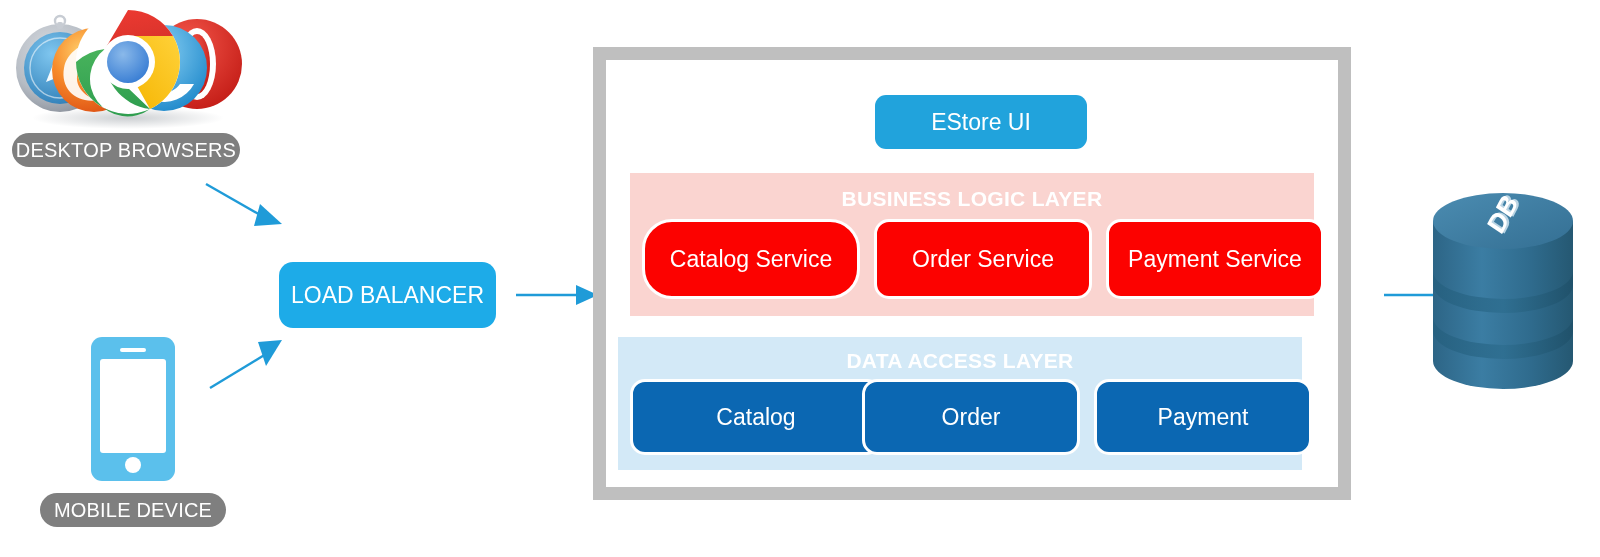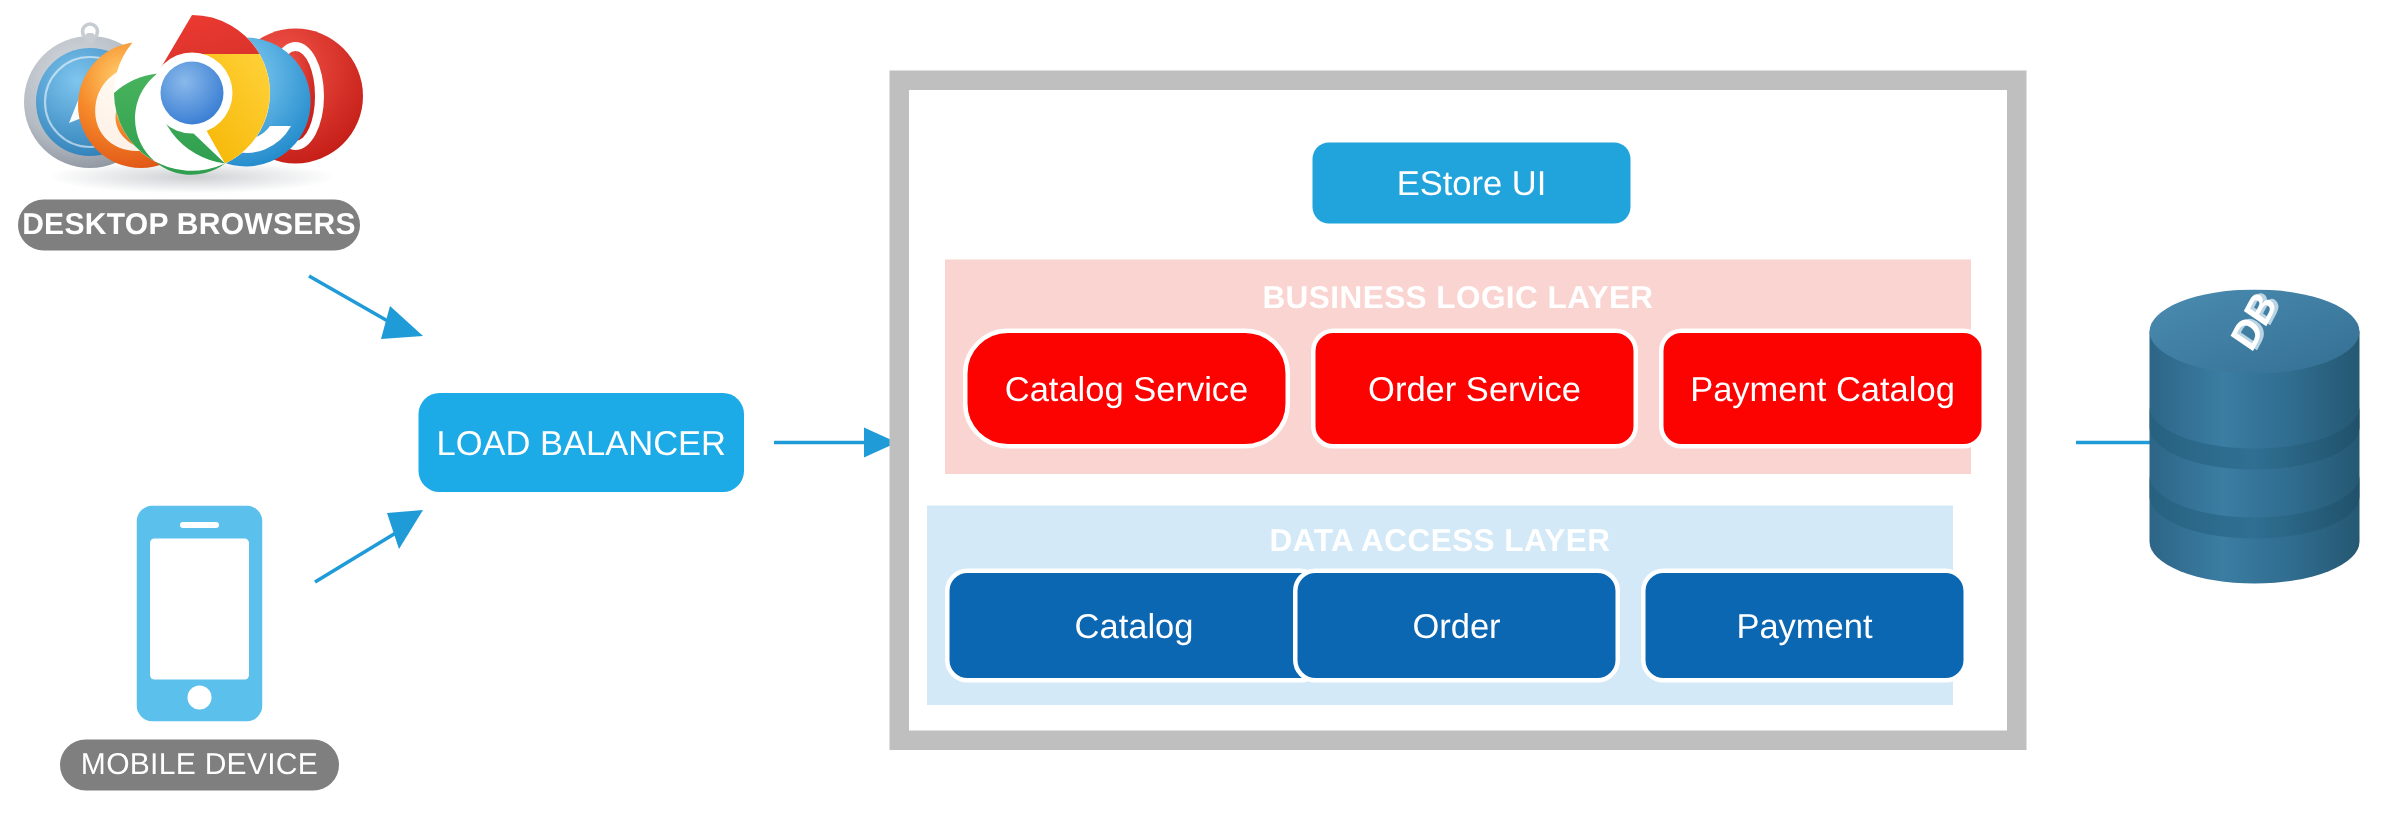--- a/index.html
+++ b/index.html
@@ -196,21 +196,21 @@
         <path d="M116 4 A52 52 0 0 1 161 30 L116 30 A26 26 0 0 0 93 43 Z" fill="url(#gChrRed)"></path>
         <path d="M161 30 A52 52 0 0 1 138 103 L116 64 A26 26 0 0 0 116 30 Z" fill="url(#gChrYel)"></path>
         <path d="M138 103 A52 52 0 0 1 93 43 L116 82 A26 26 0 0 0 116 82 Z" fill="url(#gChrGrn)"></path>
         <path d="M93 43 A26 26 0 0 0 138 103 A52 52 0 0 1 64 56 A52 52 0 0 1 93 43 Z" fill="url(#gChrGrn)"></path>
         <circle cx="116" cy="56" r="27" fill="#ffffff"></circle>
         <circle cx="116" cy="56" r="21" fill="url(#gChrBlue)"></circle>
       </g>
     </svg>
   </div>
 
-  <div class="abs pill ctr" style="left:12px; top:133px; width:228px; height:34px;font-weight:bold;">
+  <div class="abs pill ctr" style="left:12px; top:133px; width:228px; height:34px;">
     <span>DESKTOP BROWSERS</span>
   </div>
 
   <div class="abs phone" style="left:91px; top:337px;">
     <svg width="84" height="144" viewBox="0 0 84 144">
       <rect x="0" y="0" width="84" height="144" rx="11" ry="11" fill="#5BC0EC"></rect>
       <rect x="9" y="22" width="66" height="94" rx="3" ry="3" fill="#ffffff"></rect>
       <rect x="29" y="11" width="26" height="4" rx="2" ry="2" fill="#ffffff"></rect>
       <circle cx="42" cy="128" r="8" fill="#ffffff"></circle>
     </svg>
@@ -249,21 +249,21 @@
       <div class="band band-bl" style="left:24px; top:113px; width:684px; height:143px;">
         <div class="band-title" style="top:14px;">BUSINESS LOGIC LAYER</div>
 
         <div class="svc svc-red ctr" style="left:12px; top:46px; width:218px; height:80px;border-radius:30px;">
           <span>Catalog Service</span>
         </div>
         <div class="svc svc-red ctr" style="left:244px; top:46px; width:218px; height:80px;">
           <span>Order Service</span>
         </div>
         <div class="svc svc-red ctr" style="left:476px; top:46px; width:218px; height:80px;">
-          <span>Payment Catalog</span>
+          <span>Payment Service</span>
         </div>
       </div>
 
       <div class="band band-dal" style="left:12px; top:277px; width:684px; height:133px;">
         <div class="band-title" style="top:12px;">DATA ACCESS LAYER</div>
 
         <div class="svc svc-blue ctr" style="left:12px; top:42px; width:252px; height:76px;">
           <span>Catalog</span>
         </div>
         <div class="svc svc-blue ctr" style="left:244px; top:42px; width:218px; height:76px;">

